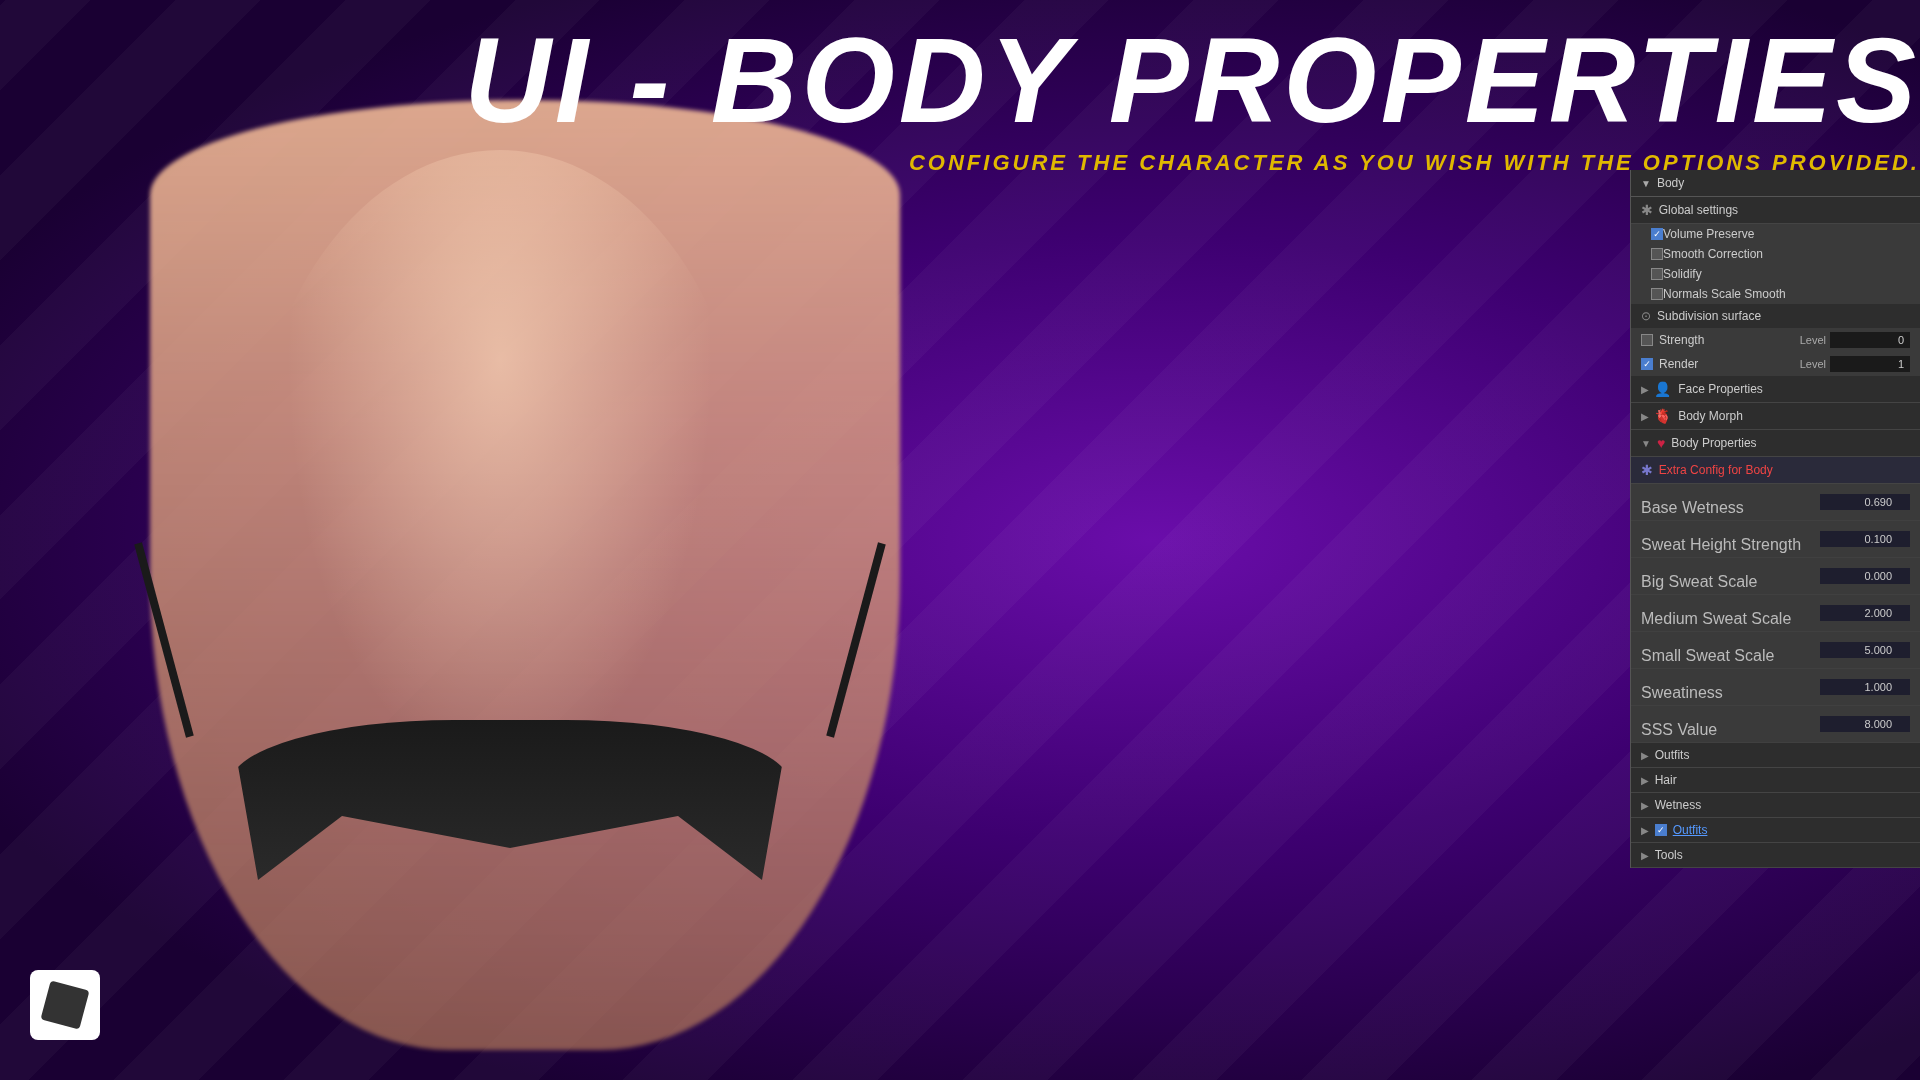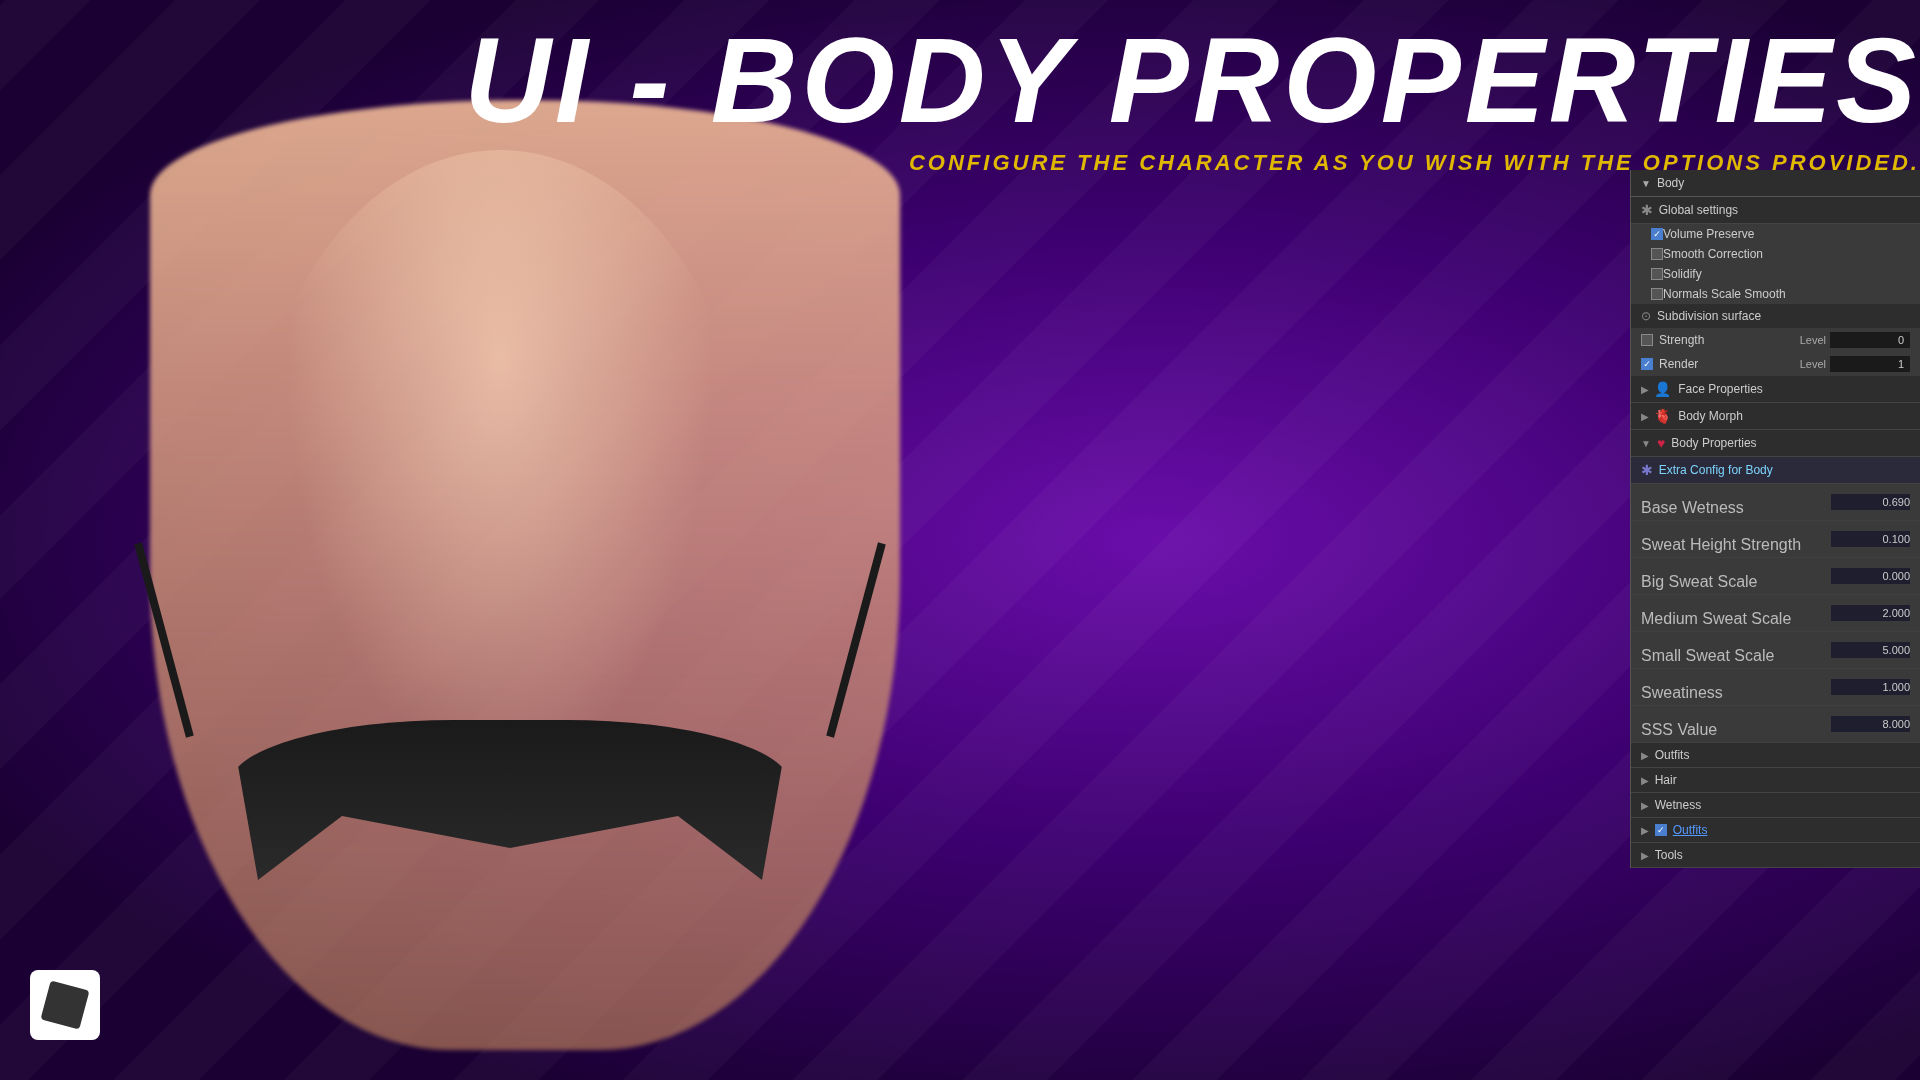--- a/index.html
+++ b/index.html
@@ -302,22 +302,22 @@
     .prop-label {
       flex: 1;
       color: #bbbbbb;
       font-size: 16px;
       margin-top: 12px;
     }
     .prop-value {
       background: #1e1e2e;
       color: #ccc;
       font-size: 11px;
-      padding: 2px 0;
-      width: 79px;
+      padding: 2px 18px;
+      width: 90px;
       text-align: right;
       border: none;
     }
 
     
     .extra-config-row {
       display: flex;
       align-items: center;
       padding: 5px 10px;
       gap: 6px;
@@ -455,21 +455,21 @@
   </div>
 
   <div class="bp-header">
     <span class="tri-down">▼</span>
     <span class="heart-icon">♥</span>
     <span style="color:#ccc;font-size:12px;">Body Properties</span>
   </div>
 
   <div class="extra-config-row">
     <span class="extra-config-icon">✱</span>
-    <span style="color:#7dd3fc;font-size:12px;">Extra Config for Body</span>
+    <span style="color:#ef4444;font-size:12px;">Extra Config for Body</span>
   </div>
 
   <div class="prop-row">
     <span class="prop-label">Base Wetness</span>
     <input class="prop-value" value="0.690" readonly="" style="">
   </div>
   <div class="prop-row">
     <span class="prop-label">Sweat Height Strength</span>
     <input class="prop-value" value="0.100" readonly="" style="">
   </div>

